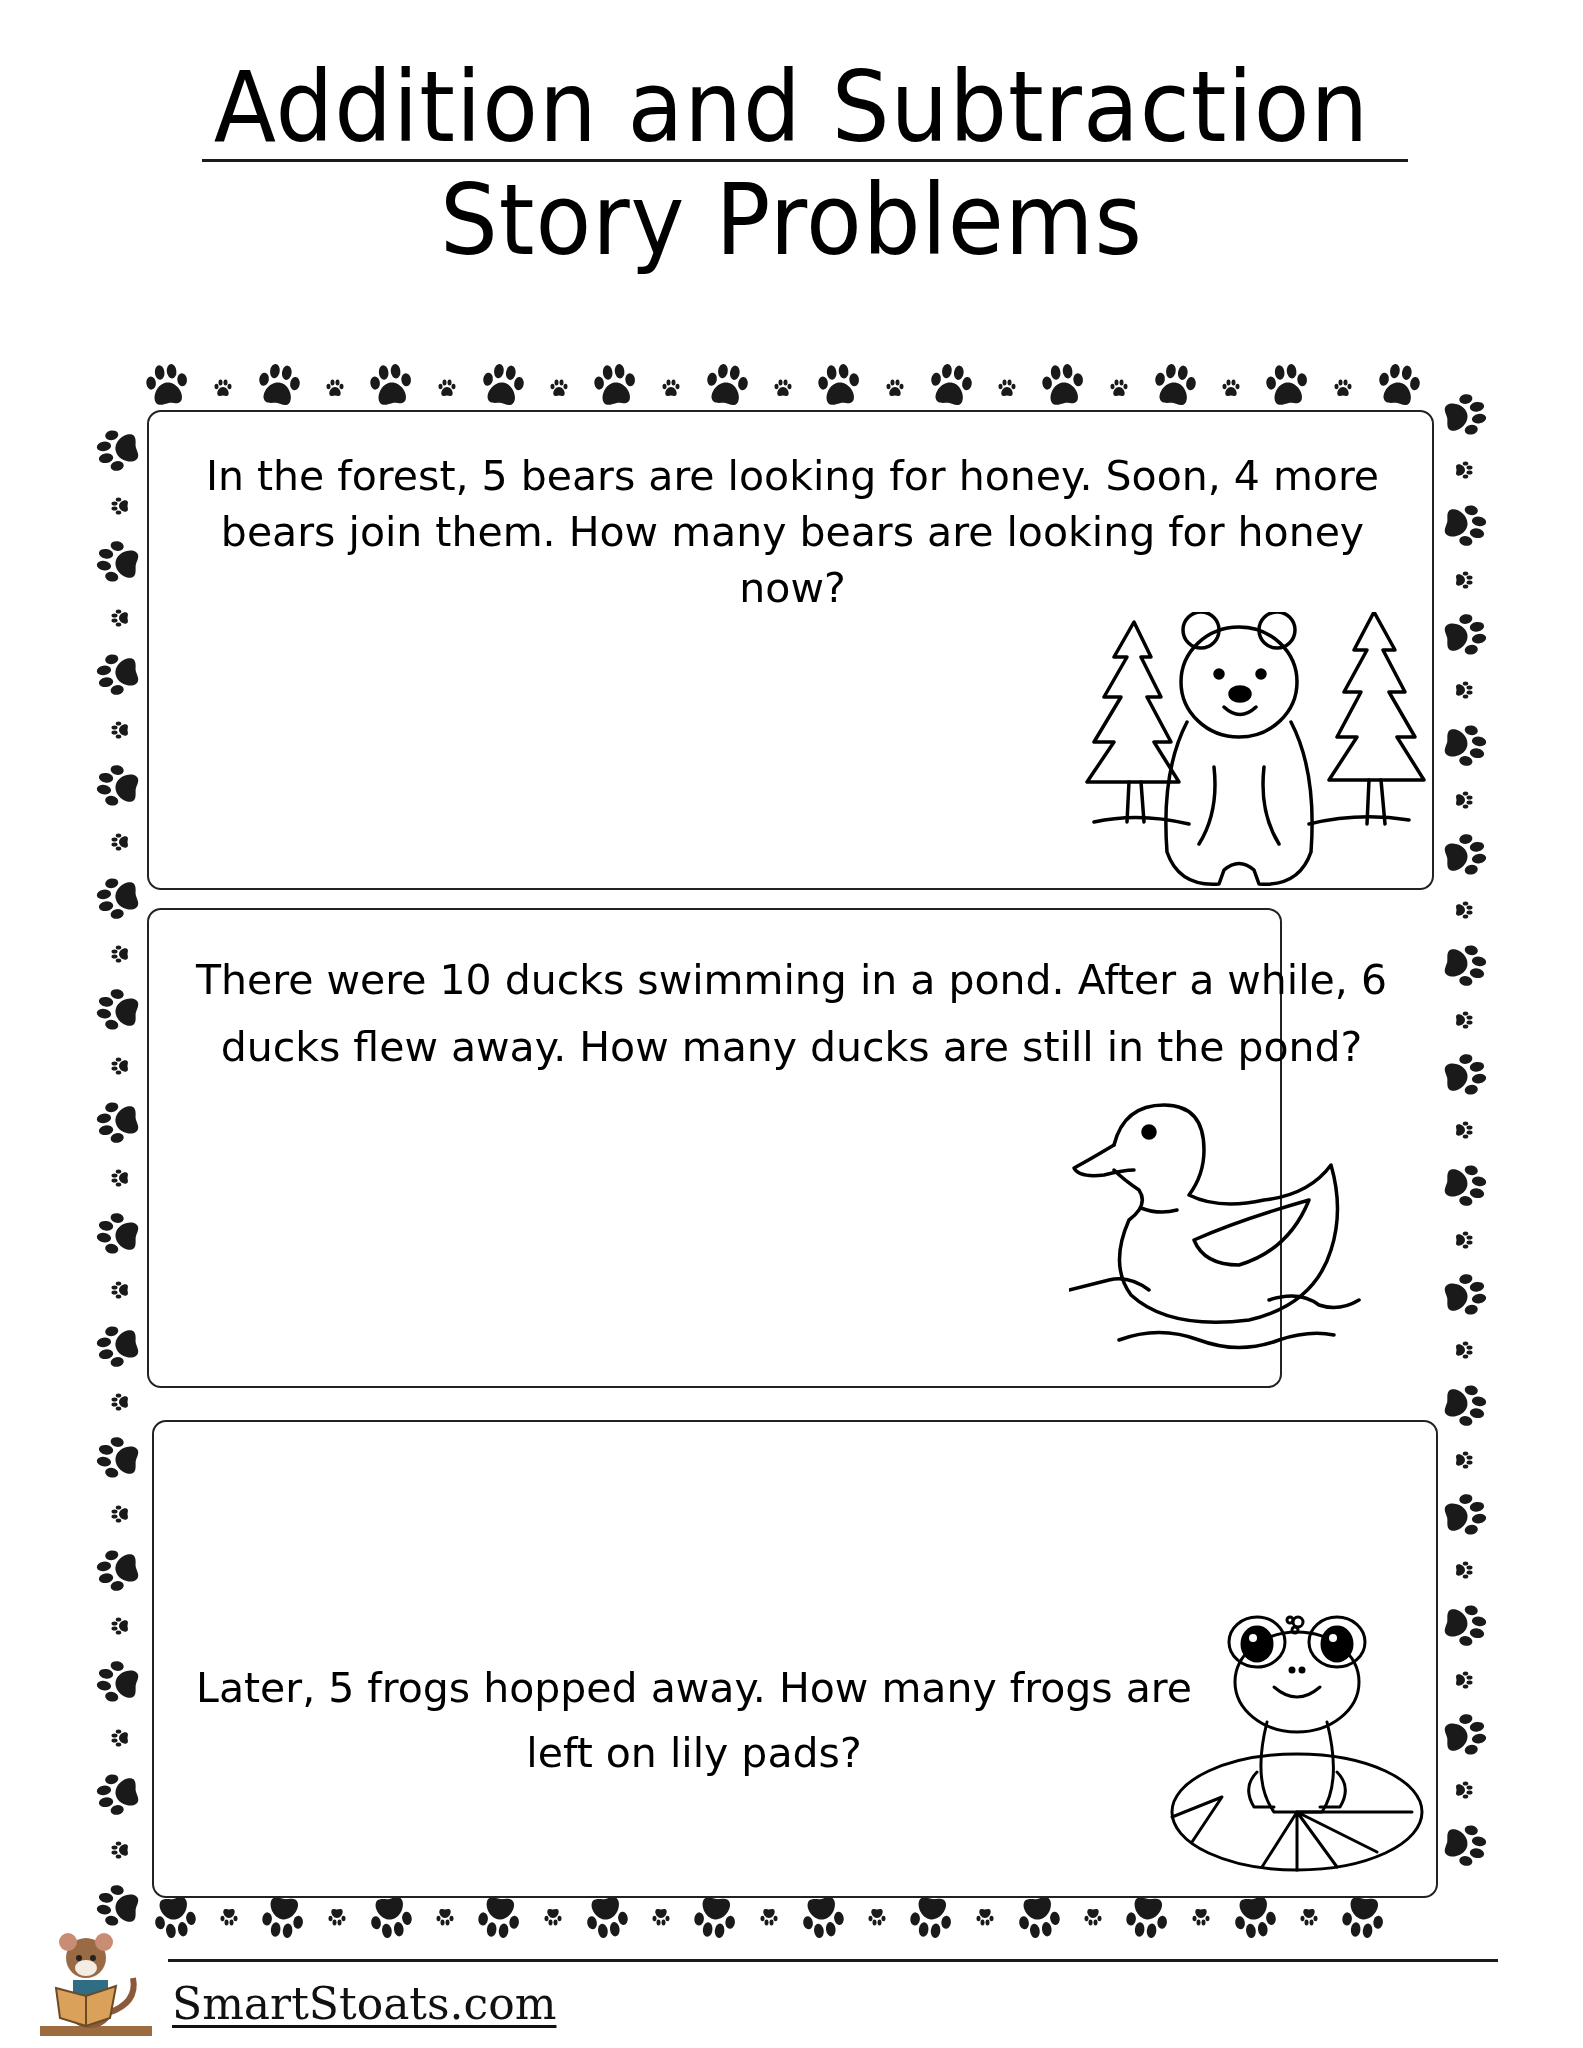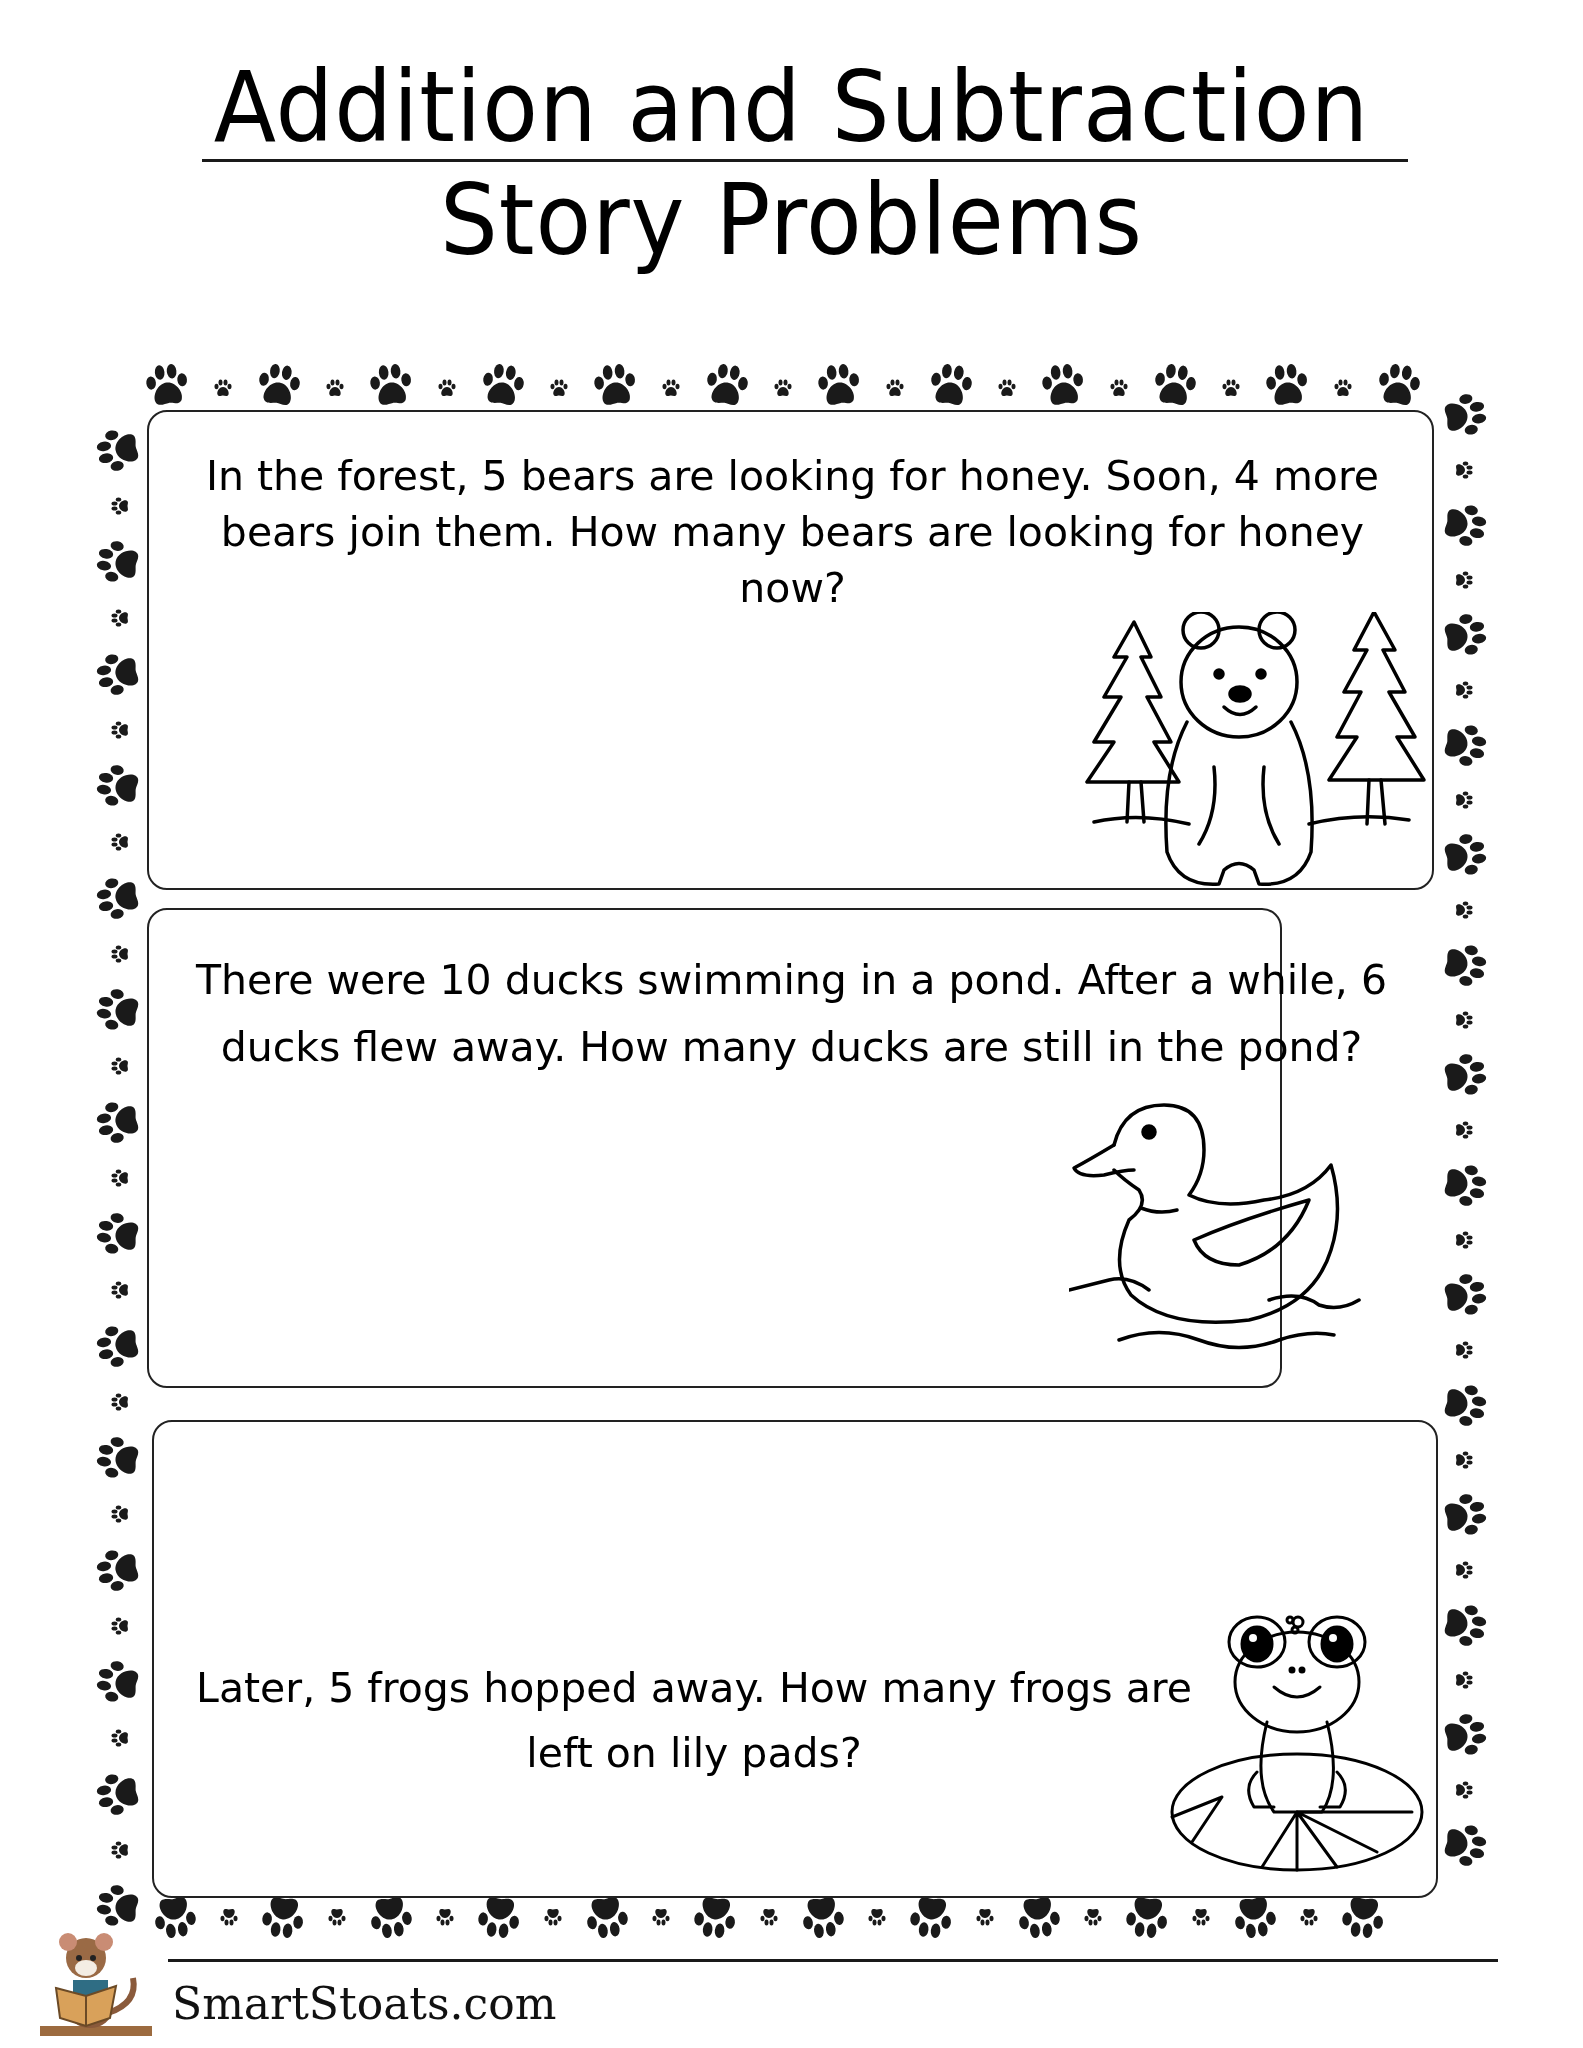--- a/index.html
+++ b/index.html
@@ -5,26 +5,26 @@
   html, body { margin: 0; padding: 0; background: #ffffff; }
   body { width: 1583px; height: 2048px; position: relative; overflow: hidden;
          font-family: "DejaVu Sans", sans-serif; color: #000; }
   .abs { position: absolute; }
   .title { position: absolute; left: 0; width: 1583px; text-align: center;
            font-family: "DejaVu Sans", sans-serif; font-weight: normal;
            letter-spacing: 1px; color: #000; white-space: nowrap; }
   #title1 { top: 52px; font-size: 98px; line-height: 110px; transform: scaleX(0.93); }
   #title2 { top: 165px; font-size: 98px; line-height: 110px; transform: scaleX(0.93); }
   .rule { position: absolute; height: 3px; background: #1a1a1a; }
-  .box { position: absolute; border: 2px solid #222; border-radius: 20px; background: #fff; box-sizing: border-box; }
+  .box { position: absolute; border: 2px solid #222; border-radius: 14px; background: #fff; box-sizing: border-box; }
   .qtext { position: absolute; text-align: center; font-size: 41px; line-height: 56px;
            color: #000; font-family: "DejaVu Sans", sans-serif; letter-spacing: 0px; }
   .paw { position: absolute; }
   .footer-text { position: absolute; left: 172px; top: 1978px; font-family: "DejaVu Serif", serif;
-                 font-size: 44px; color: #111; text-decoration-thickness: 3px;
+                 font-size: 44px; color: #111; text-decoration: underline; text-decoration-thickness: 3px;
                  text-underline-offset: 6px; }
 </style>
 </head>
 <body>
 
 <div id="title1" class="title">Addition and Subtraction</div>
 <div class="rule" style="left:202px; top:159px; width:1206px;"></div>
 <div id="title2" class="title">Story Problems</div>
 
 <div id="paw-border">

